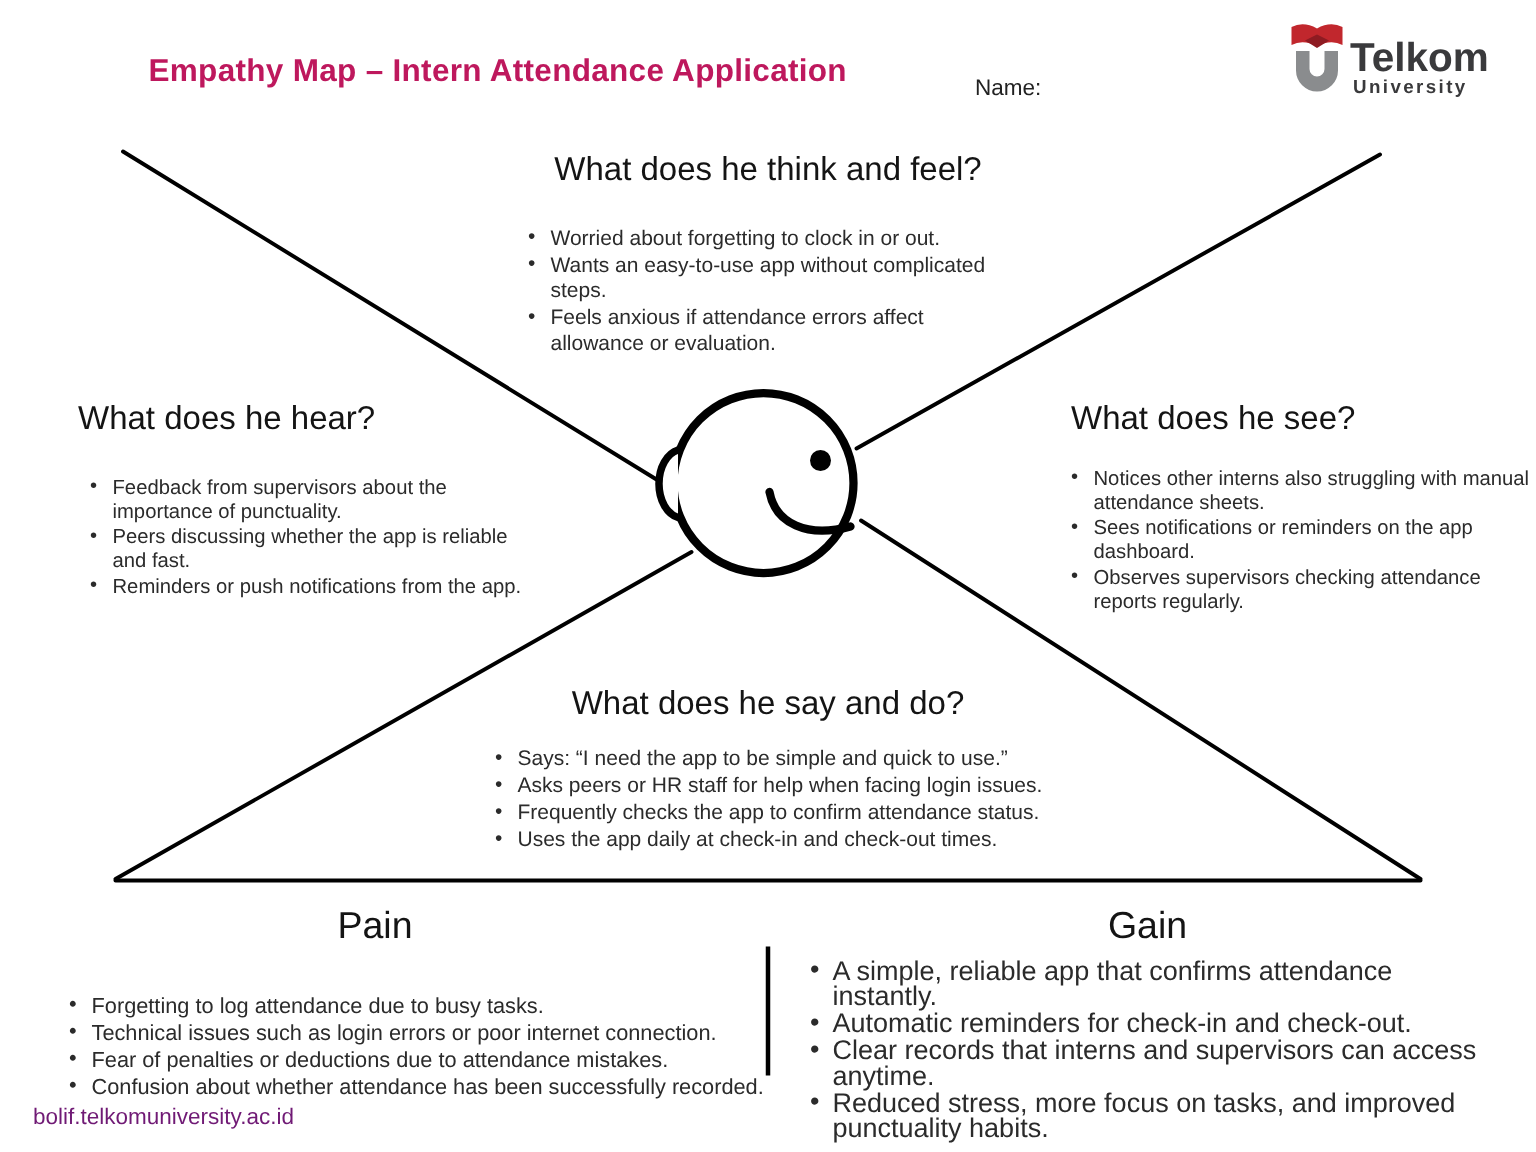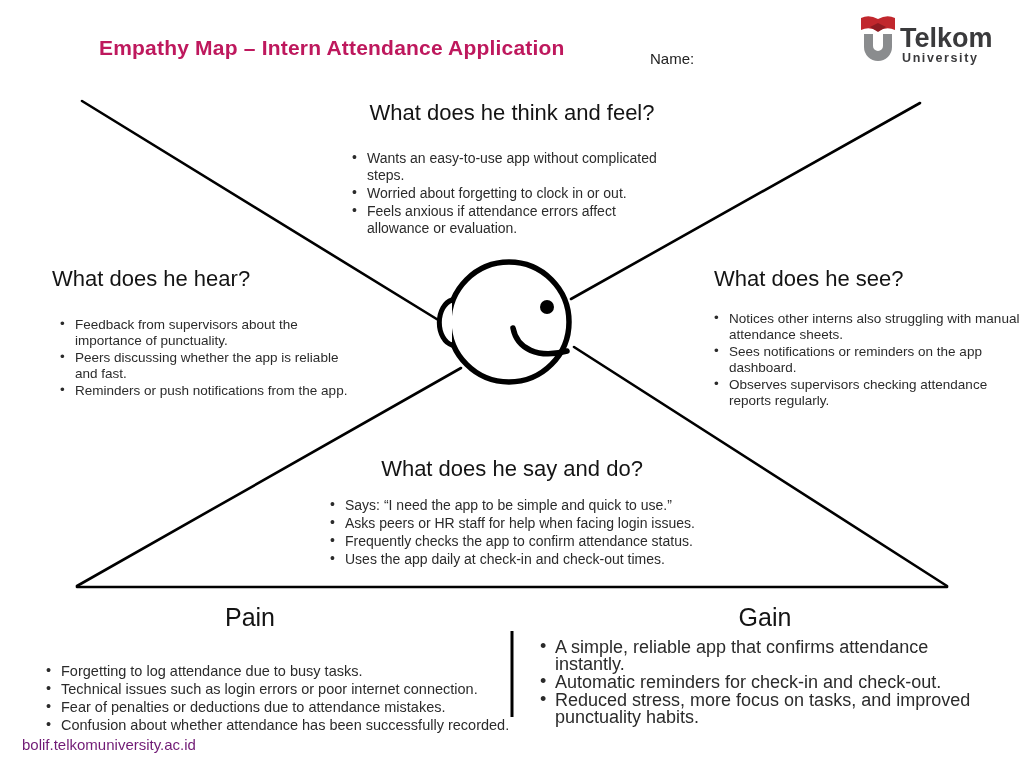--- a/index.html
+++ b/index.html
@@ -61,22 +61,22 @@
     <path d="M37,4 Q29,0 20,5 L20,17 Q29,12 37,16 Z" fill="#c1272d"></path>
     <path d="M12,13 L20,18 L28,13 L20,9 Z" fill="#8e1b22"></path>
   </g>
   <path d="M6,20 L15,20 L15,32 a5,5 0 0 0 10,0 L25,20 L34,20 L34,33 a14,14 0 0 1 -28,0 Z" fill="#8a8c8e"></path>
   <text x="42" y="33" font-family="Liberation Sans, sans-serif" font-size="27" font-weight="bold" fill="#3a3a3c">Telkom</text>
   <text x="44" y="48" font-family="Liberation Sans, sans-serif" font-size="12.5" font-weight="bold" letter-spacing="1.6" fill="#3a3a3c">University</text>
 </svg>
 
 <div class="abs q-heading heading-center" style="left:512px;top:100px;">What does he think and feel?</div>
 <ul class="abs bullets think-feel-list">
+    <li>Worried about forgetting to clock in or out.</li>
     <li>Wants an easy-to-use app without complicated steps.</li>
-    <li>Worried about forgetting to clock in or out.</li>
     <li>Feels anxious if attendance errors affect allowance or evaluation.</li>
   </ul>
 
 <div class="abs q-heading" style="left:52px;top:266px;">What does he hear?</div>
 <ul class="abs bullets hear-list">
     <li>Feedback from supervisors about the importance of punctuality.</li>
     <li>Peers discussing whether the app is reliable and fast.</li>
     <li>Reminders or push notifications from the app.</li>
   </ul>
 
@@ -100,16 +100,17 @@
     <li>Forgetting to log attendance due to busy tasks.</li>
     <li>Technical issues such as login errors or poor internet connection.</li>
     <li>Fear of penalties or deductions due to attendance mistakes.</li>
     <li>Confusion about whether attendance has been successfully recorded.</li>
   </ul>
 
 <div class="abs pg-heading heading-center" style="left:765px;top:603px;">Gain</div>
 <ul class="abs bullets gain-list">
     <li>A simple, reliable app that confirms attendance instantly.</li>
     <li>Automatic reminders for check-in and check-out.</li>
+    <li>Clear records that interns and supervisors can access anytime.</li>
     <li>Reduced stress, more focus on tasks, and improved punctuality habits.</li>
   </ul>
 
 <div class="abs footer-url">bolif.telkomuniversity.ac.id</div>
 
 </body></html>

